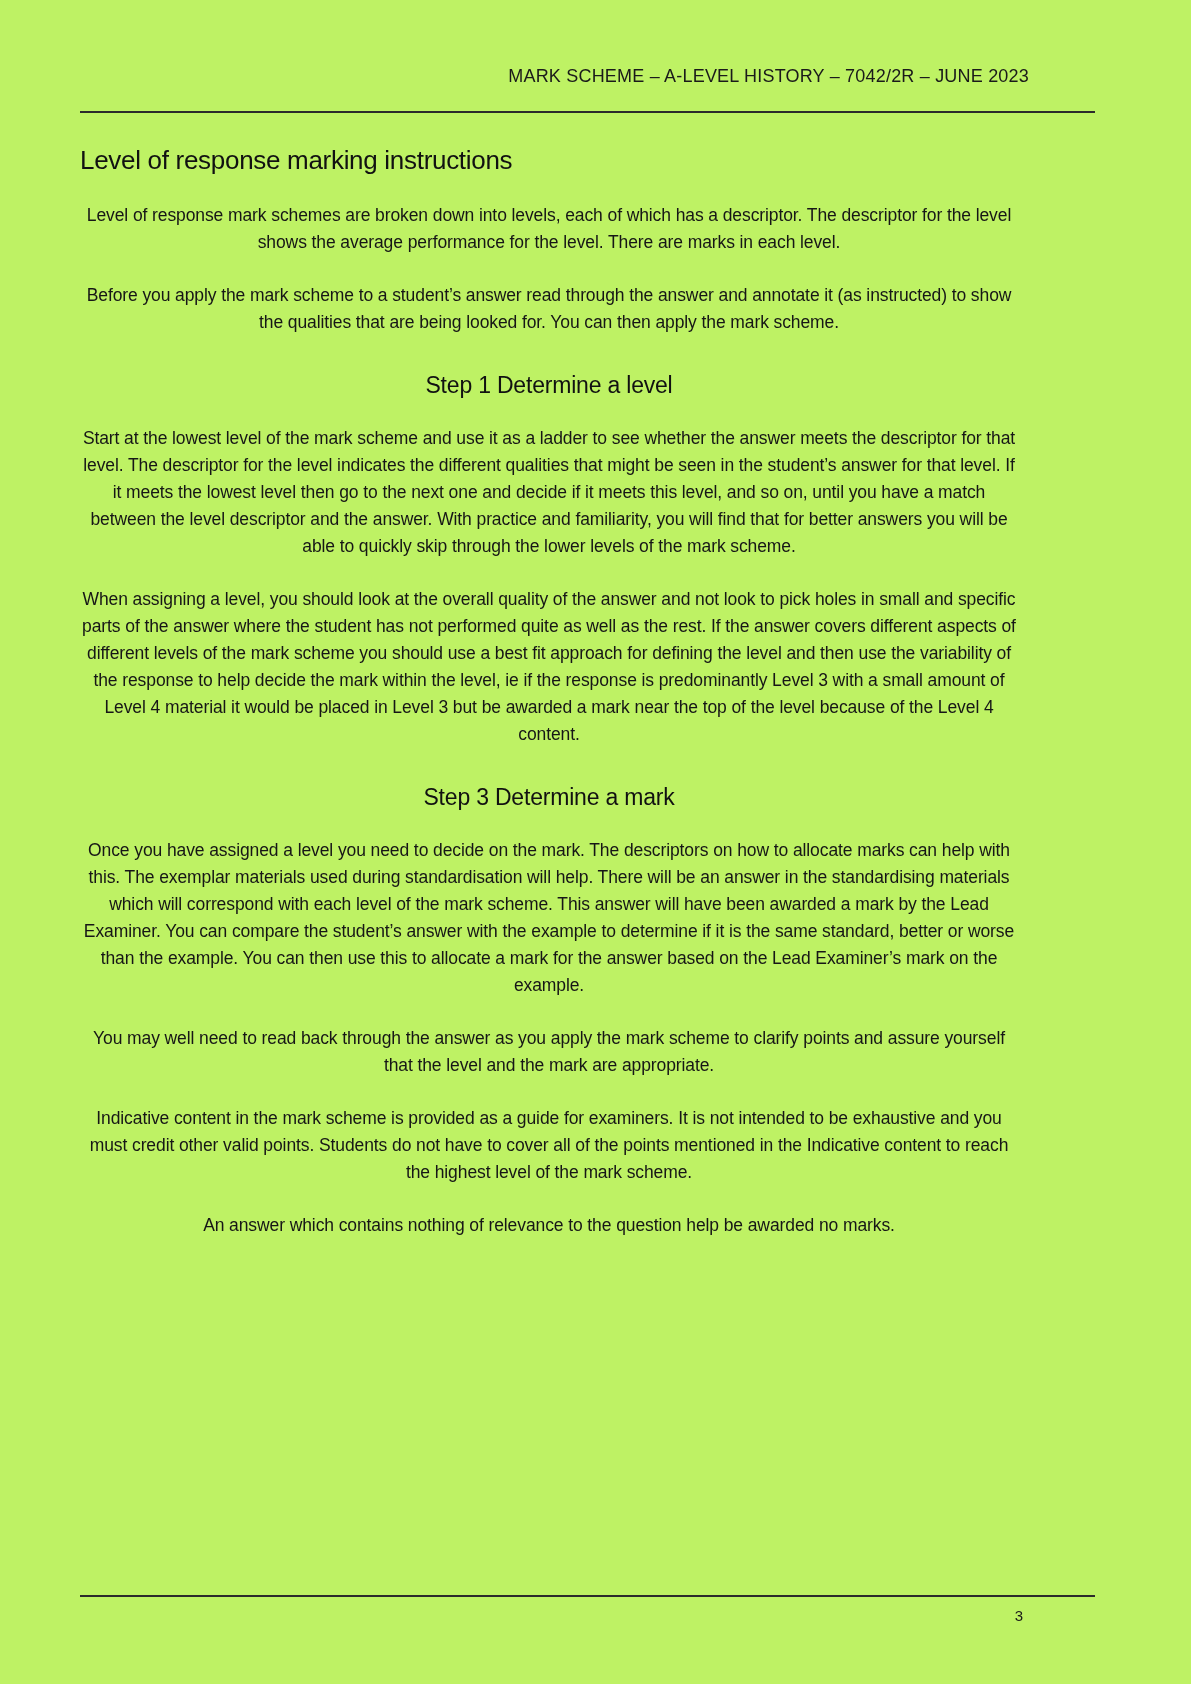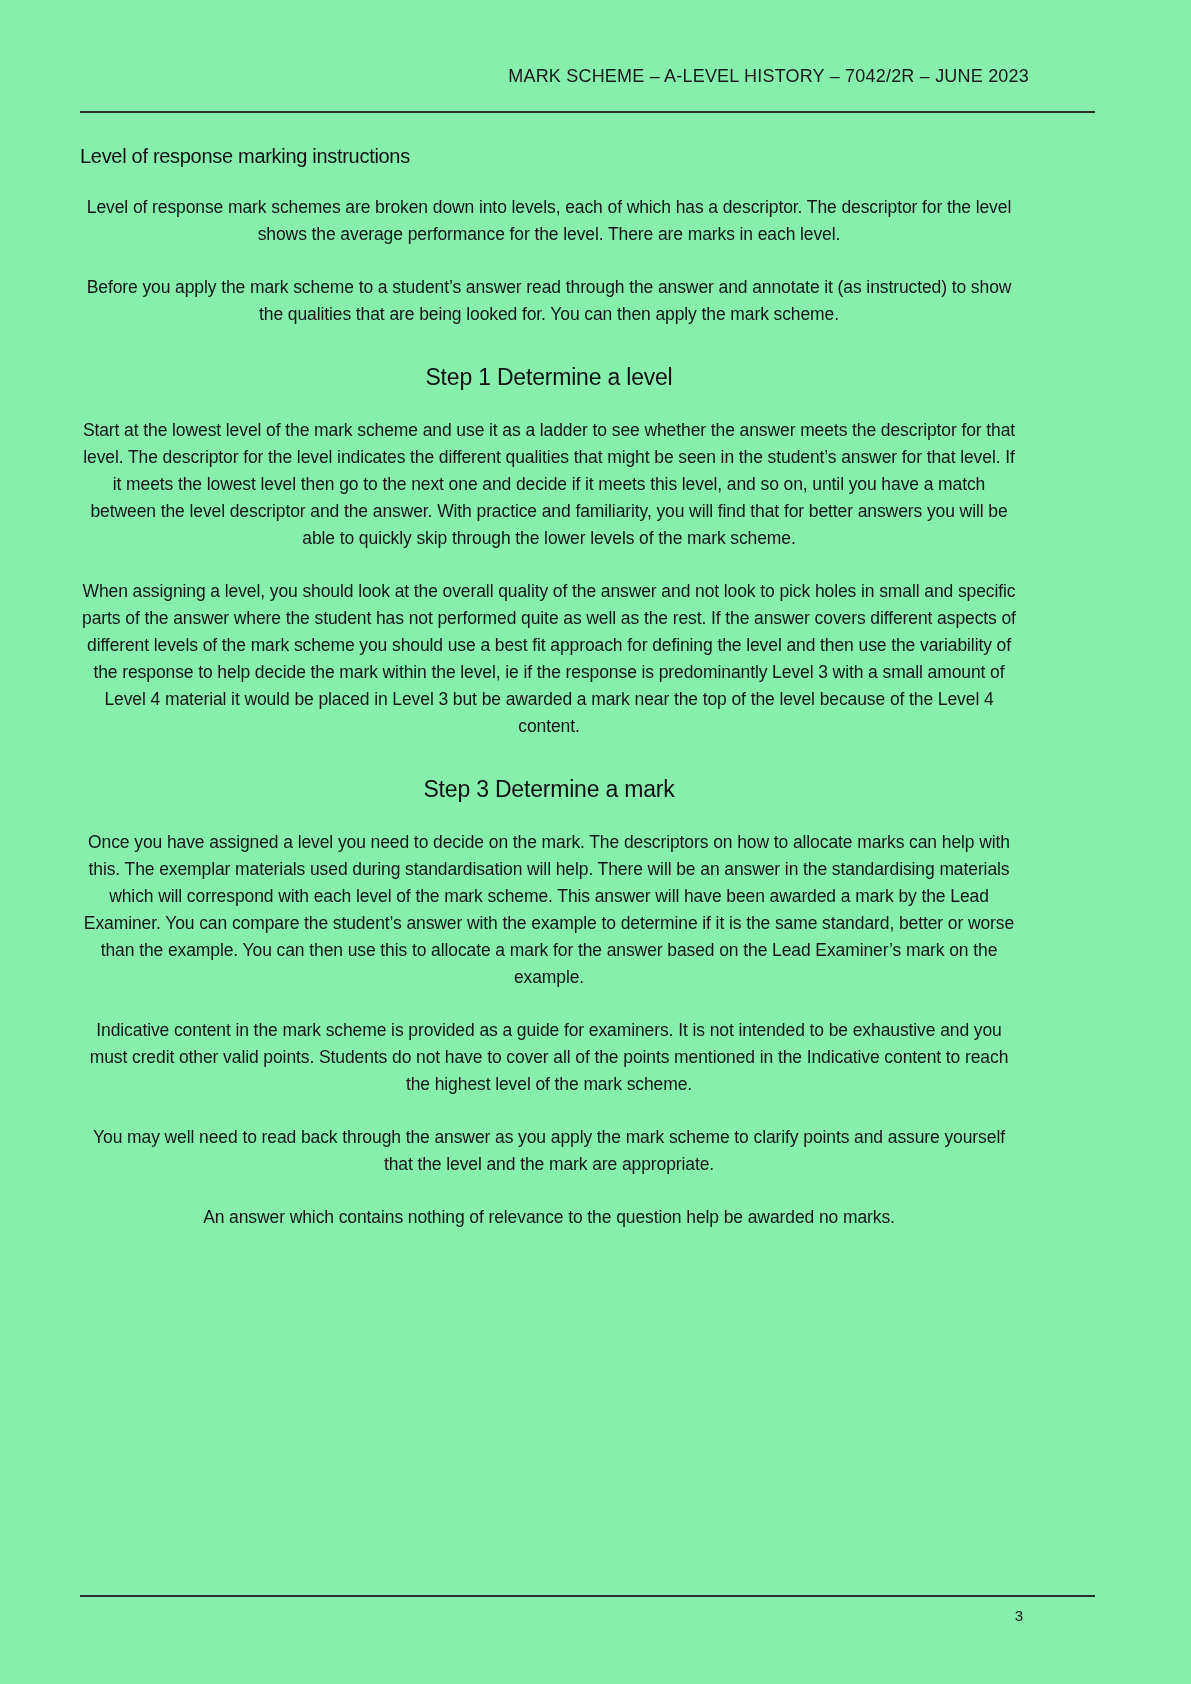--- a/index.html
+++ b/index.html
@@ -2,21 +2,21 @@
 <html><head>
 <meta charset="utf-8">
 <style>
   * { margin: 0; padding: 0; box-sizing: border-box; }
   html, body { background: #ffffff; }
   .page {
     position: relative;
     width: 1191px;
     height: 1684px;
     margin: 0 auto;
-    background: #86efac;
+    background: #bef264;
     font-family: "Liberation Sans", sans-serif;
     color: #151515;
     overflow: hidden;
   }
   .content {
     position: absolute;
     left: 80px;
     right: 96px;
     top: 0;
   }
@@ -28,21 +28,21 @@
     color: #1a1a1a;
     padding-right: 66px;
   }
   .rule {
     border: none;
     border-top: 2px solid #2b2b2b;
     margin-top: 24px;
   }
   h1.doc-title {
     margin-top: 32px;
-    font-size: 20px;
+    font-size: 26px;
     font-weight: normal;
     letter-spacing: -0.3px;
     color: #111;
   }
   .body-col {
     max-width: 938px;
     text-align: center;
   }
   p.body-text {
     margin-top: 26px;
@@ -98,23 +98,23 @@
       <h2 class="step-heading">Step 1 Determine a level</h2>
 
       <p class="body-text">Start at the lowest level of the mark scheme and use it as a ladder to see whether the answer meets the descriptor for that level. The descriptor for the level indicates the different qualities that might be seen in the student’s answer for that level. If it meets the lowest level then go to the next one and decide if it meets this level, and so on, until you have a match between the level descriptor and the answer. With practice and familiarity, you will find that for better answers you will be able to quickly skip through the lower levels of the mark scheme.</p>
 
       <p class="body-text">When assigning a level, you should look at the overall quality of the answer and not look to pick holes in small and specific parts of the answer where the student has not performed quite as well as the rest. If the answer covers different aspects of different levels of the mark scheme you should use a best fit approach for defining the level and then use the variability of the response to help decide the mark within the level, ie if the response is predominantly Level 3 with a small amount of Level 4 material it would be placed in Level 3 but be awarded a mark near the top of the level because of the Level 4 content.</p>
 
       <h2 class="step-heading">Step 3 Determine a mark</h2>
 
       <p class="body-text">Once you have assigned a level you need to decide on the mark. The descriptors on how to allocate marks can help with this. The exemplar materials used during standardisation will help. There will be an answer in the standardising materials which will correspond with each level of the mark scheme. This answer will have been awarded a mark by the Lead Examiner. You can compare the student’s answer with the example to determine if it is the same standard, better or worse than the example. You can then use this to allocate a mark for the answer based on the Lead Examiner’s mark on the example.</p>
 
+      <p class="body-text">You may well need to read back through the answer as you apply the mark scheme to clarify points and assure yourself that the level and the mark are appropriate.</p>
+
       <p class="body-text">Indicative content in the mark scheme is provided as a guide for examiners. It is not intended to be exhaustive and you must credit other valid points. Students do not have to cover all of the points mentioned in the Indicative content to reach the highest level of the mark scheme.</p>
-
-      <p class="body-text">You may well need to read back through the answer as you apply the mark scheme to clarify points and assure yourself that the level and the mark are appropriate.</p>
 
       <p class="body-text">An answer which contains nothing of relevance to the question help be awarded no marks.</p>
 
     </div>
   </div>
 
   <div class="footer">
     <hr class="footer-rule">
     <div class="page-number">3</div>
   </div>

